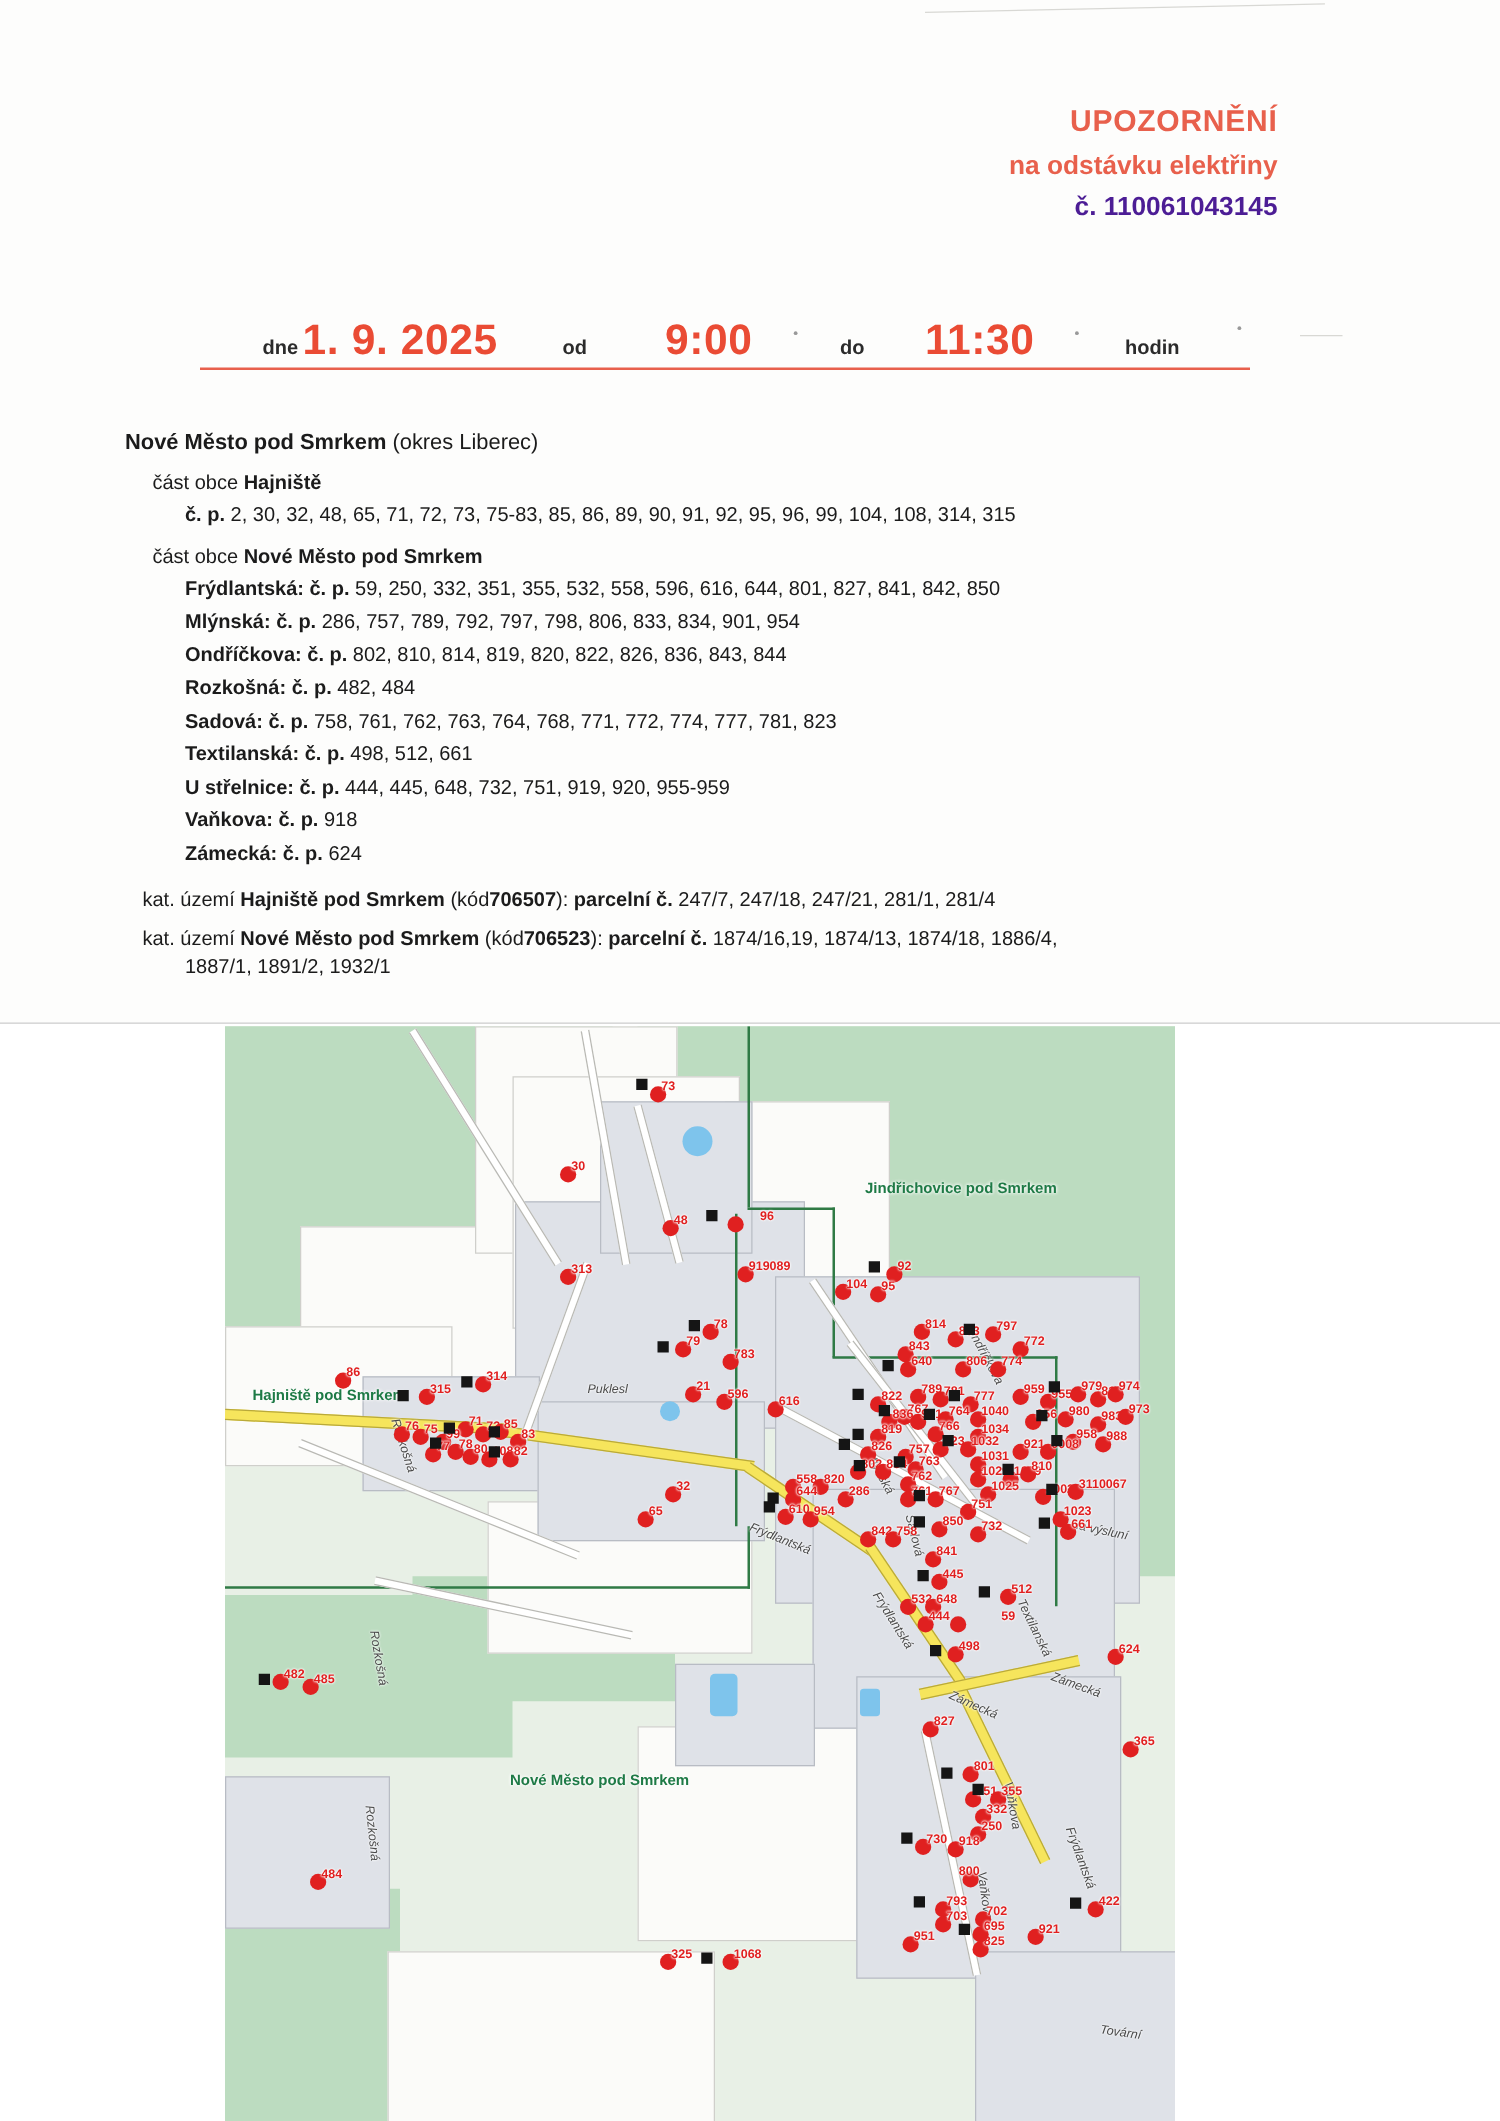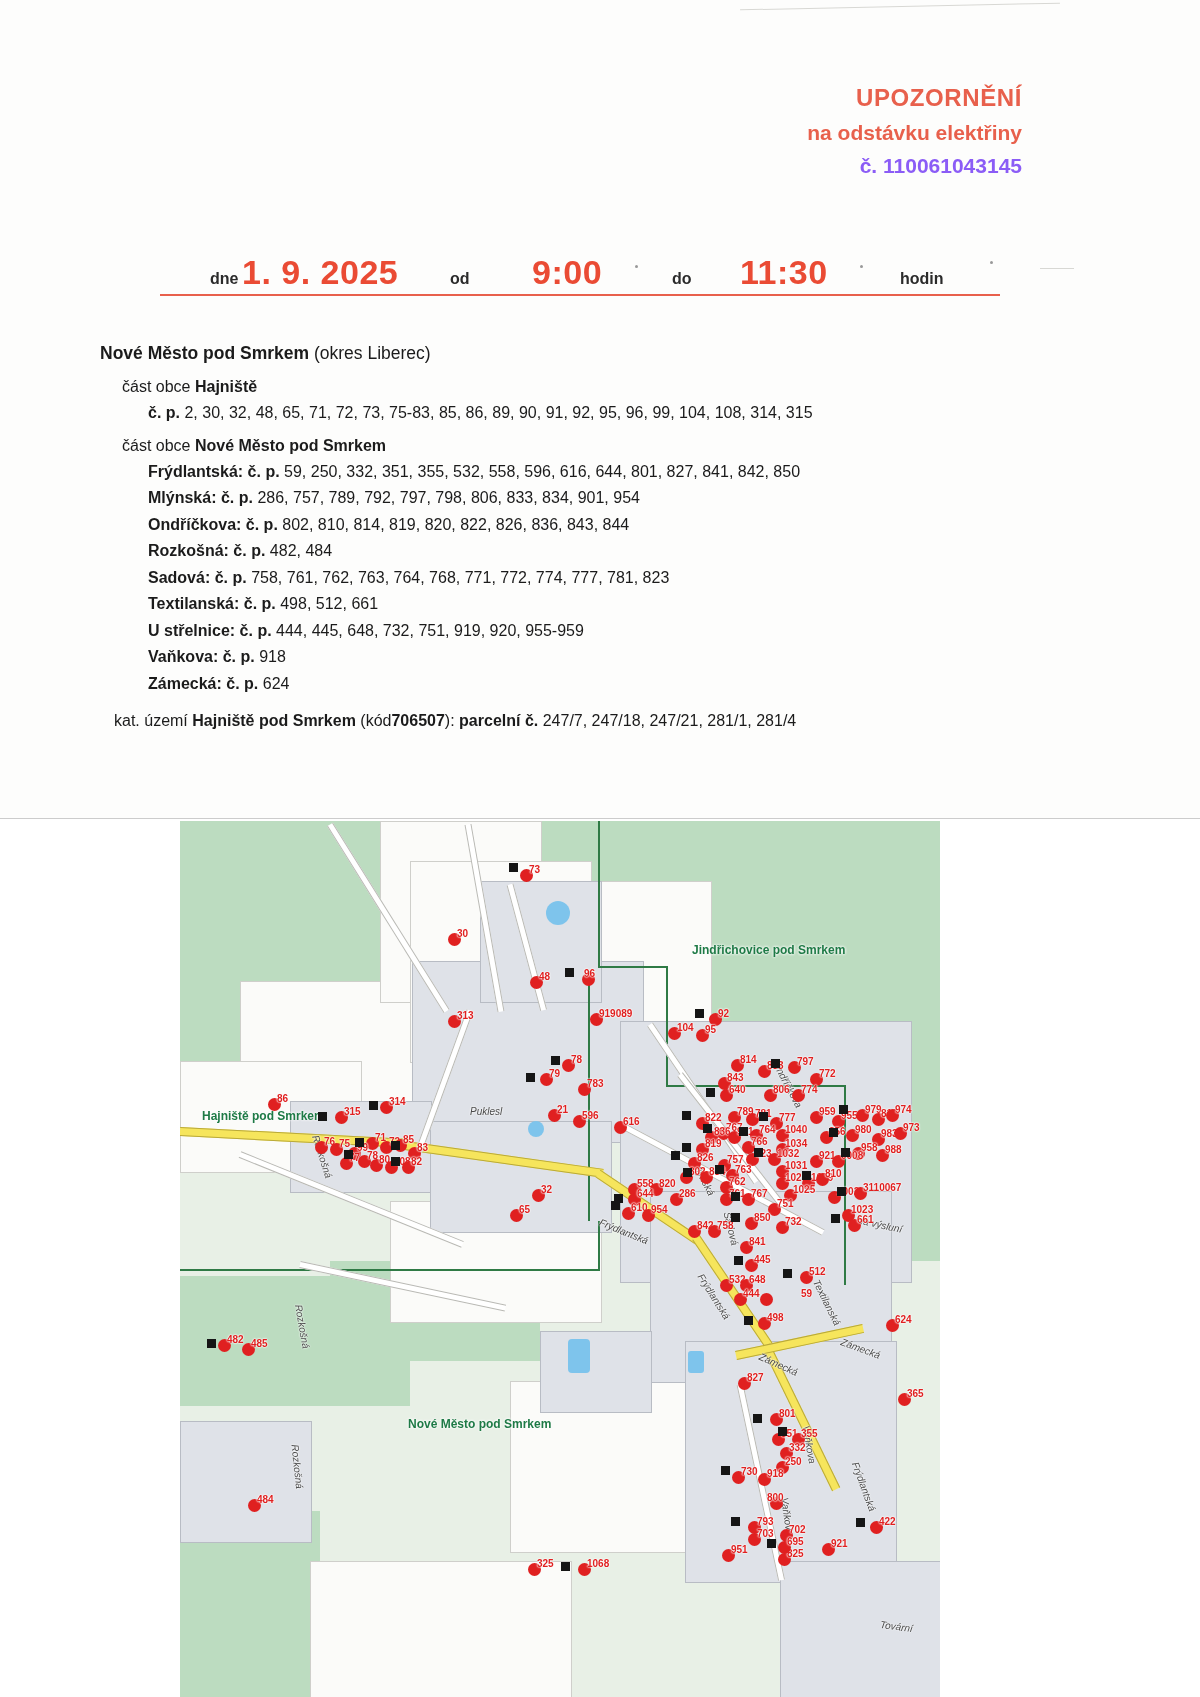--- a/index.html
+++ b/index.html
@@ -83,21 +83,21 @@
     font-weight: bold;
     letter-spacing: 0.6px;
   }
   .odstavku {
     color: #e8604c;
     font-size: 21px;
     font-weight: bold;
     margin-top: 5px;
   }
   .notice-num {
-    color: #8b5cf6;
+    color: #4c1d95;
     font-size: 21px;
     font-weight: bold;
     margin-top: 6px;
   }
 
   
   .date-band {
     position: absolute;
     left: 160px;
     top: 240px;
@@ -383,20 +383,28 @@
       </div>
     </div>
 
     <div class="kat-block">
       <div class="kat-row">
         <span>kat. území</span>
         <b>Hajniště pod Smrkem</b>
         <span>(kód</span><b>706507</b><span>):</span>
         <b>parcelní č.</b>
         <span>247/7, 247/18, 247/21, 281/1, 281/4</span>
+      </div>
+      <div class="kat-row">
+        <span>kat. území</span>
+        <b>Nové Město pod Smrkem</b>
+        <span>(kód</span><b>706523</b><span>):</span>
+        <b>parcelní č.</b>
+        <span>1874/16,19, 1874/13, 1874/18, 1886/4,</span>
+        <div class="kat-cont">1887/1, 1891/2, 1932/1</div>
       </div>
     </div>
 
   </div>
 
   <div class="map-area">
     <div class="map-frame">
 
       <div class="m-forest" style="left:-10px; top:-5px; width:320px; height:250px;"></div>
       <div class="m-forest" style="left:-10px; top:130px; width:120px; height:120px;"></div>
@@ -482,21 +490,21 @@
       <div class="m-street" style="left:700px; top:800px; transform:rotate(8deg);">Tovární</div>
 
       <div id="marker-layer">
           <div class="m-pin" style="left: 340px; top: 48px;"></div>
           <div class="m-pin-label" style="left: 349px; top: 43px;">73</div>
           <div class="m-pin" style="left: 268px; top: 112px;"></div>
           <div class="m-pin-label" style="left: 277px; top: 107px;">30</div>
           <div class="m-pin" style="left: 350px; top: 155px;"></div>
           <div class="m-pin-label" style="left: 359px; top: 150px;">48</div>
           <div class="m-pin" style="left: 402px; top: 152px;"></div>
-          <div class="m-pin-label" style="left: 404px; top: 147px;">96</div>
+          <div class="m-pin-label" style="left: 428px; top: 147px;">96</div>
           <div class="m-pin" style="left: 268px; top: 194px;"></div>
           <div class="m-pin-label" style="left: 277px; top: 189px;">313</div>
           <div class="m-pin" style="left: 410px; top: 192px;"></div>
           <div class="m-pin-label" style="left: 419px; top: 187px;">919089</div>
           <div class="m-pin" style="left: 529px; top: 192px;"></div>
           <div class="m-pin-label" style="left: 538px; top: 187px;">92</div>
           <div class="m-pin" style="left: 488px; top: 206px;"></div>
           <div class="m-pin-label" style="left: 497px; top: 201px;">104</div>
           <div class="m-pin" style="left: 516px; top: 208px;"></div>
           <div class="m-pin-label" style="left: 525px; top: 203px;">95</div>

